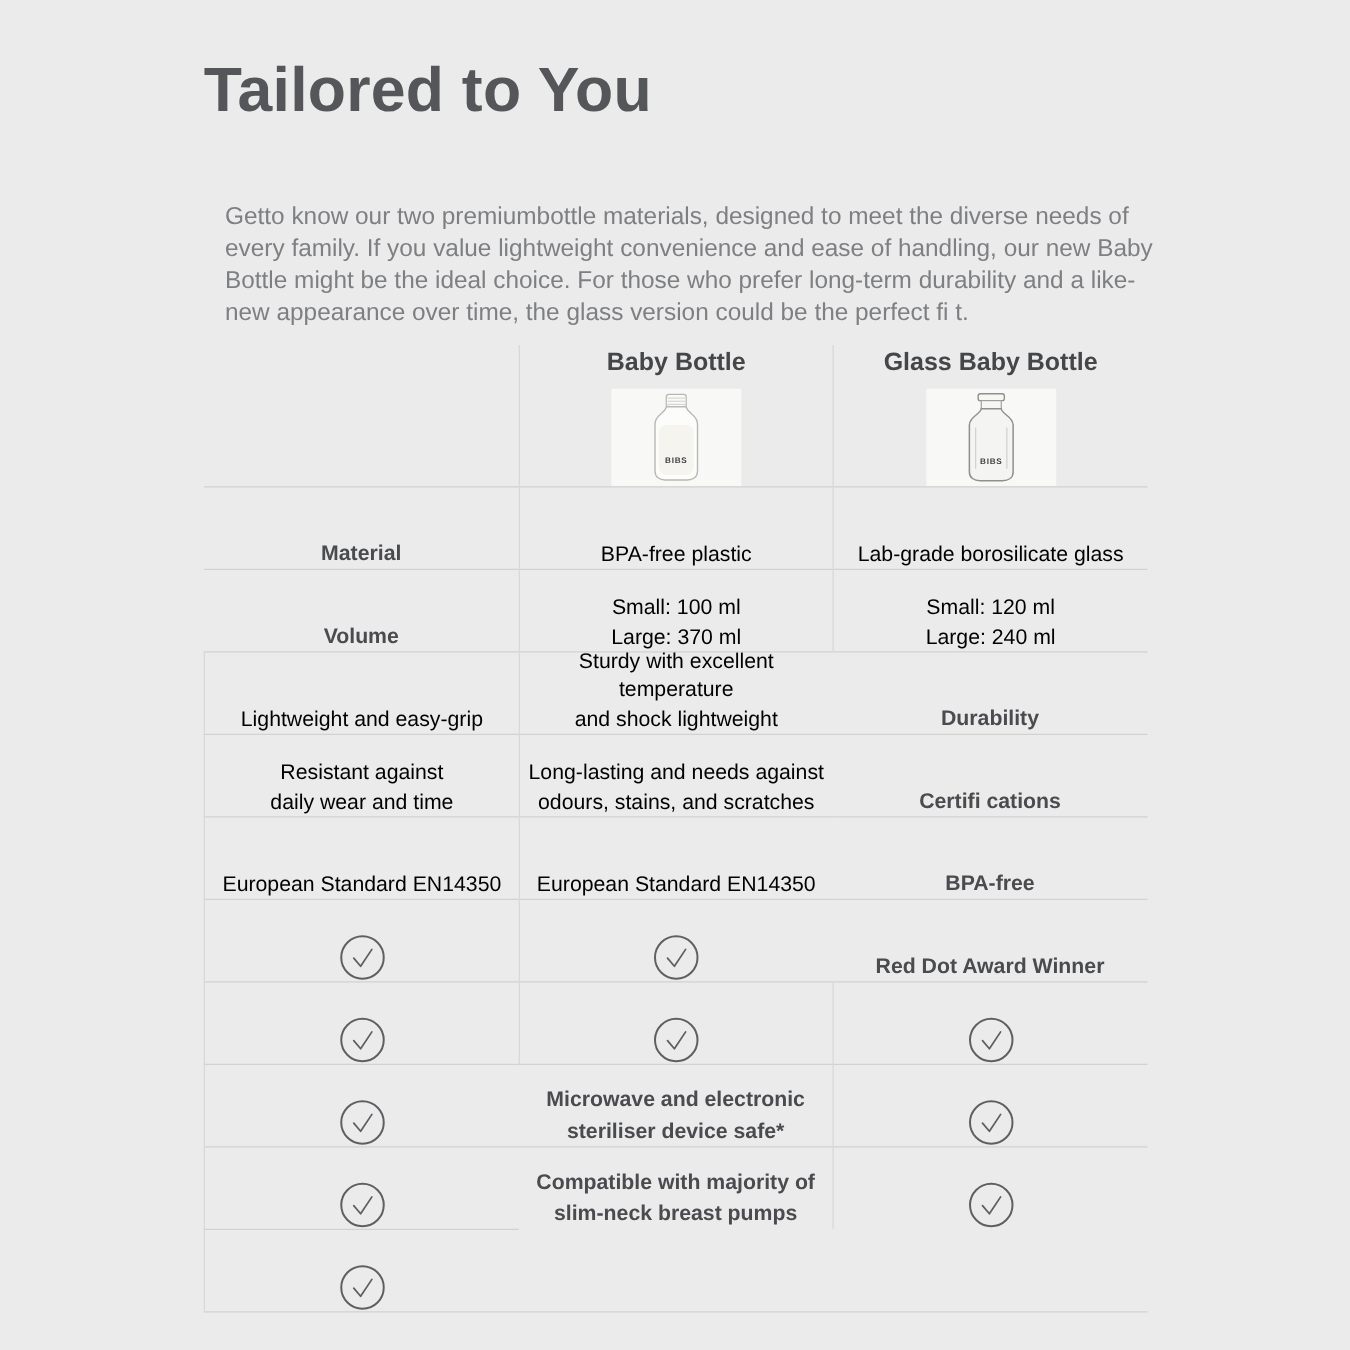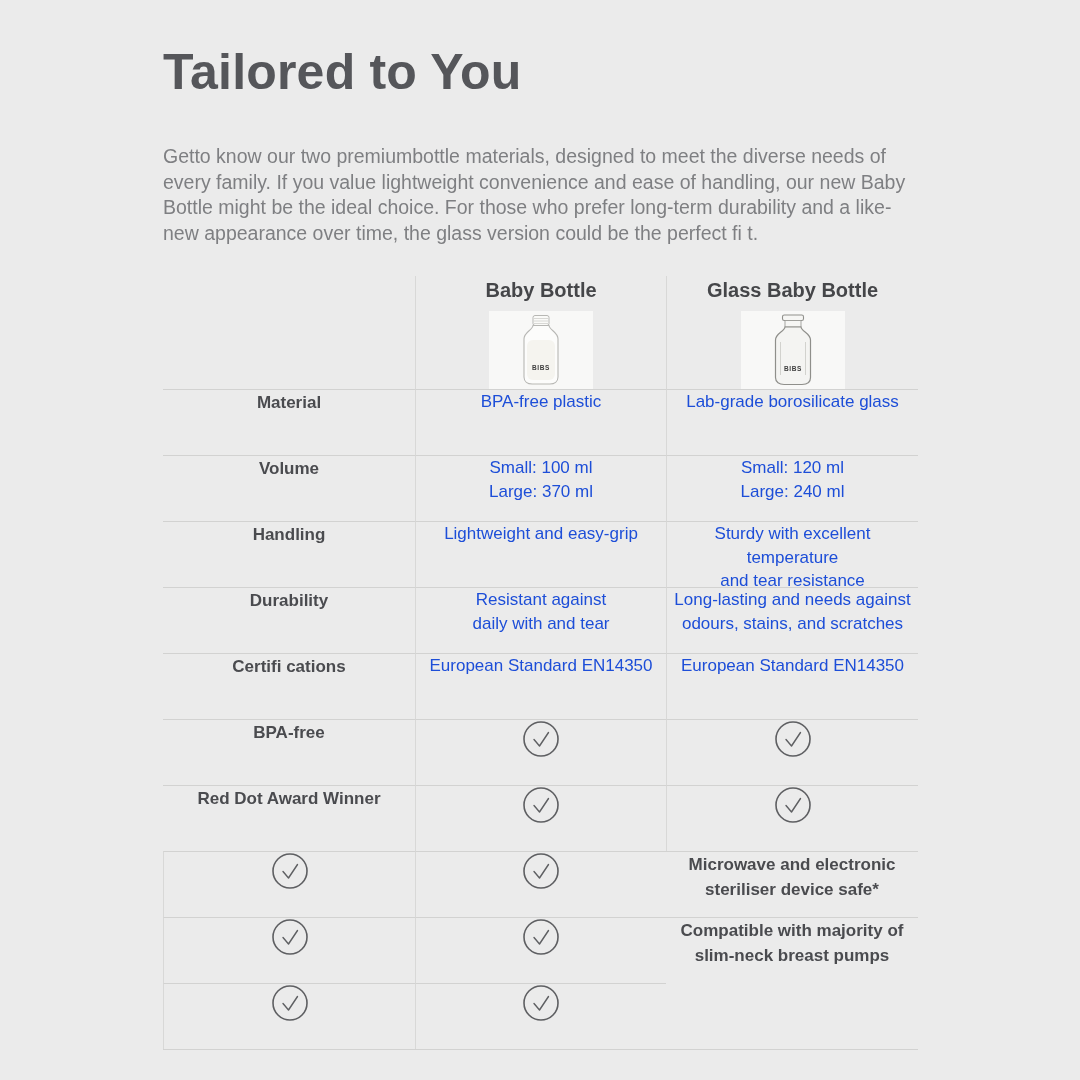--- a/index.html
+++ b/index.html
@@ -6,43 +6,43 @@
   .canvas{
     position:relative;width:1080px;height:1080px;overflow:hidden;
     background:#ebebeb;font-family:"Liberation Sans", sans-serif;
   }
   .content{position:absolute;left:163px;top:0;width:755px;}
   .title{
     position:absolute;top:45px;left:0;margin:0;
     font-size:50px;font-weight:700;line-height:1.1;color:#55565a;letter-spacing:.2px;
   }
   .intro{
-    position:absolute;top:144px;left:0;margin:0;width:755px;
+    position:absolute;top:144px;left:0;margin:17px;width:755px;
     font-size:19.5px;line-height:25.5px;color:#7e7f82;font-weight:400;
   }
   .comp-table{
     position:absolute;top:276px;left:0;width:755px;
     display:grid;grid-template-columns:252px 251px 252px;
     grid-template-rows:113px repeat(10,66px);
     border-bottom:1px solid #d2d2d1;
   }
   .cell{
-    display:flex;flex-direction:column;align-items:center;justify-content:flex-start;
+    display:flex;flex-direction:column;align-items:center;justify-content:flex-end;
     text-align:center;min-width:0;
   }
   .bl{border-left:1px solid #d8d8d7;}
   .bt{border-top:1px solid #d2d2d1;}
   .head-cell{justify-content:flex-start;}
   .prod-name{font-size:20px;font-weight:700;color:#454649;line-height:26px;margin-top:1px;}
   .prod-img{
     margin-top:8px;width:104px;height:82px;background:#f8f8f7;
     display:flex;align-items:center;justify-content:center;
   }
   .row-label{font-size:17px;font-weight:700;color:#4a4b4f;line-height:25px;}
-  .val{font-size:17px;font-weight:400;color:#1d4ed8;line-height:23.5px;}
+  .val{font-size:17px;font-weight:400;color:#000000;line-height:23.5px;}
   .check-icon{display:block;}
 </style>
 </head>
 <body>
 
 <div class="canvas">
   <div class="content">
 
     <h1 class="title">Tailored to You</h1>
 
@@ -91,37 +91,34 @@
       </div>
       <div class="cell bt bl">
         <span class="val">Small: 100 ml</span>
         <span class="val">Large: 370 ml</span>
       </div>
       <div class="cell bt bl">
         <span class="val">Small: 120 ml</span>
         <span class="val">Large: 240 ml</span>
       </div>
 
-      <div class="cell bt">
-        <span class="row-label">Handling</span>
-      </div>
       <div class="cell bt bl">
         <span class="val">Lightweight and easy-grip</span>
       </div>
       <div class="cell bt bl">
         <span class="val">Sturdy with excellent temperature</span>
-        <span class="val">and tear resistance</span>
+        <span class="val">and shock lightweight</span>
       </div>
 
       <div class="cell bt">
         <span class="row-label">Durability</span>
       </div>
       <div class="cell bt bl">
         <span class="val">Resistant against</span>
-        <span class="val">daily with and tear</span>
+        <span class="val">daily wear and time</span>
       </div>
       <div class="cell bt bl">
         <span class="val">Long-lasting and needs against</span>
         <span class="val">odours, stains, and scratches</span>
       </div>
 
       <div class="cell bt">
         <span class="row-label">Certifi cations</span>
       </div>
       <div class="cell bt bl">

